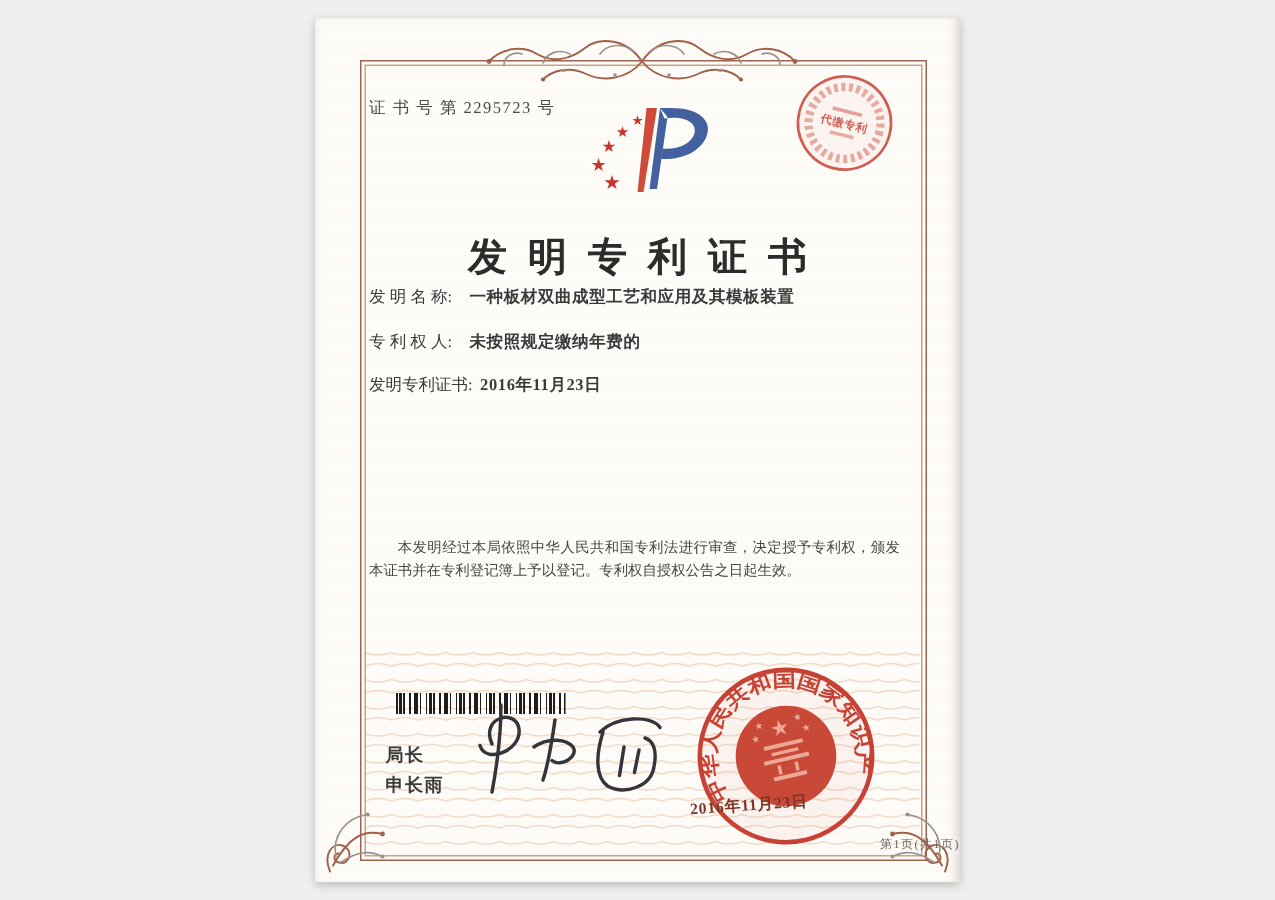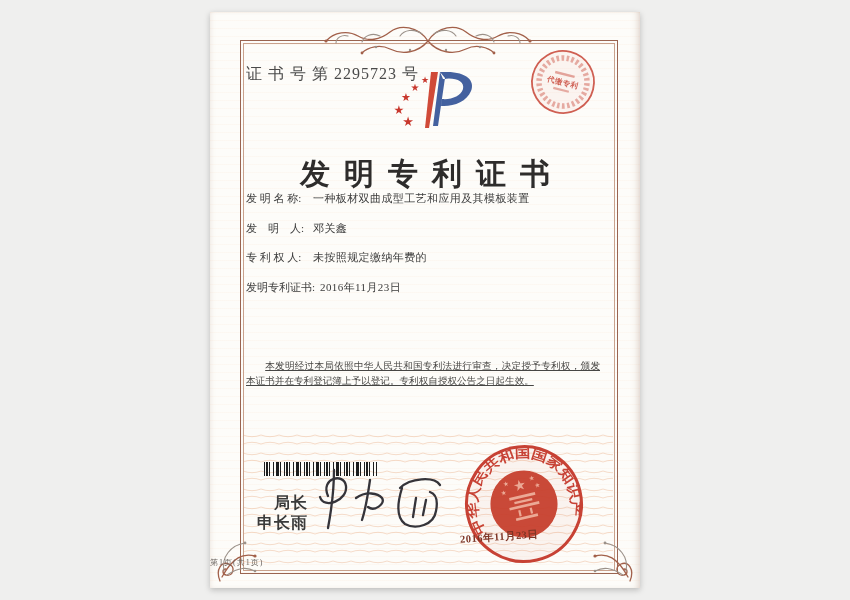--- a/index.html
+++ b/index.html
@@ -18,65 +18,65 @@
   .frame-outer{
     position:absolute;left:30px;top:28px;width:376px;height:532px;
     border:1.6px solid #9a6450;
   }
   .frame-inner{
     position:absolute;left:2px;top:2px;right:2px;bottom:2px;
     border:1px solid #c9a18c;
   }
   .cert-no{
     position:absolute;left:36px;top:52px;
-    font-size:16px;color:#4a4a4a;letter-spacing:1px;white-space:pre;
+    font-size:11px;color:#4a4a4a;letter-spacing:1px;white-space:pre;
   }
   .logo{position:absolute;left:175px;top:56px;width:90px;height:70px;}
   .title{
     position:absolute;left:0;top:142px;width:100%;
-    text-align:center;font-size:30px;color:#2e2c2b;
+    text-align:center;font-size:26px;color:#2e2c2b;
     letter-spacing:14px;text-indent:14px;font-weight:600;
   }
   .fields{position:absolute;left:36px;top:178px;width:360px;}
   .field-row{margin-bottom:13.6px;font-size:11px;color:#3b3b3b;line-height:16px;}
   .field-label{white-space:pre;display:inline-block;min-width:62px;}
-  .field-value{margin-left:5px;letter-spacing:0.4px;}
+  .field-value{margin-left:5px;letter-spacing:0.4px;font-weight:bold;}
   .body-text{
     position:absolute;left:36px;top:347px;width:354px;
     font-size:9.6px;line-height:14.8px;color:#474644;
     text-align:justify;
   }
-  .body-text p{margin:0;text-indent:2em;text-decoration:underline;}
+  .body-text p{margin:0;text-indent:2em;}
   .barcode{
     position:absolute;left:54px;top:450px;width:113px;height:14px;
     background:repeating-linear-gradient(90deg,
       #1d1d1d 0 1px, rgba(0,0,0,0) 1px 2px,
       #1d1d1d 2px 4px, rgba(0,0,0,0) 4px 5px,
       #1d1d1d 5px 6px, rgba(0,0,0,0) 6px 9px,
       #1d1d1d 9px 10px, rgba(0,0,0,0) 10px 12px,
       #1d1d1d 12px 15px, rgba(0,0,0,0) 15px 16px,
       #1d1d1d 16px 17px, rgba(0,0,0,0) 17px 20px);
   }
-  .officer{position:absolute;left:47px;top:481px;font-size:16px;color:#3a3a3a;line-height:20px;font-weight:600;letter-spacing:1px;text-align:right;}
+  .officer{position:absolute;left:47px;top:481px;font-size:12px;color:#3a3a3a;line-height:20px;font-weight:600;letter-spacing:1px;}
   .signature{position:absolute;left:88px;top:452px;width:170px;height:80px;}
   .seal{
     position:absolute;left:253px;top:431px;width:122px;height:122px;
     transform:rotate(-13deg);opacity:0.95;
   }
   .seal-date{
     position:absolute;left:250px;top:517px;width:110px;
     font-size:10.5px;font-weight:700;color:#7e3526;
     transform:rotate(-4deg);letter-spacing:0.5px;white-space:pre;
   }
   .agency-stamp{
     position:absolute;left:318px;top:35px;width:70px;height:70px;
     transform:rotate(14deg);opacity:0.88;
   }
   .footer{
-    position:absolute;left:0;top:545px;width:100%;text-align:left;
+    position:absolute;left:0;top:545px;width:100%;text-align:right;
     font-size:8px;color:#6b6560;letter-spacing:1px;
   }
   .waves{position:absolute;left:33px;top:418px;width:370px;height:140px;pointer-events:none;}
   .wave{fill:none;stroke:rgba(226,141,88,0.30);stroke-width:1;}
   .top-ornament{position:absolute;left:108px;top:10px;width:220px;height:37px;}
   .corner{position:absolute;width:46px;height:58px;bottom:3px;}
   .corner.left{left:3px;}
   .corner.right{right:3px;transform:scaleX(-1);}
   .orn-stroke{fill:none;stroke:#a2604a;stroke-width:1.3;stroke-linecap:round;}
   .orn-silver{fill:none;stroke:#9b9189;stroke-width:1.1;stroke-linecap:round;}
@@ -169,23 +169,20 @@
     </g>
     <polygon points="46,4 53,4 44,60 40,60" fill="#d04a38"></polygon>
     <path d="M55,4 L62,4 C82,4 90,13 86,23 C82,33 70,38 59,38 L56,38 L57,31 C66,32 76,28 78,21 C80,13 70,9 58,11 Z M55,4 L48,58 L53,58 L60,10 Z" fill="#44619f"></path>
   </svg>
 
   <div class="title">发明专利证书</div>
 
   <div class="fields">
     <div class="field-row">
       <span class="field-label">发 明 名 称:</span><span class="field-value">一种板材双曲成型工艺和应用及其模板装置</span>
-    </div>
-    <div class="field-row">
-      <span class="field-label">发　明　人:</span><span class="field-value">邓关鑫</span>
     </div>
     <div class="field-row">
       <span class="field-label">专 利 权 人:</span><span class="field-value">未按照规定缴纳年费的</span>
     </div>
     <div class="field-row">
       <span class="field-label">发明专利证书:</span><span class="field-value">2016年11月23日</span>
     </div>
   </div>
 
   <div class="body-text">

